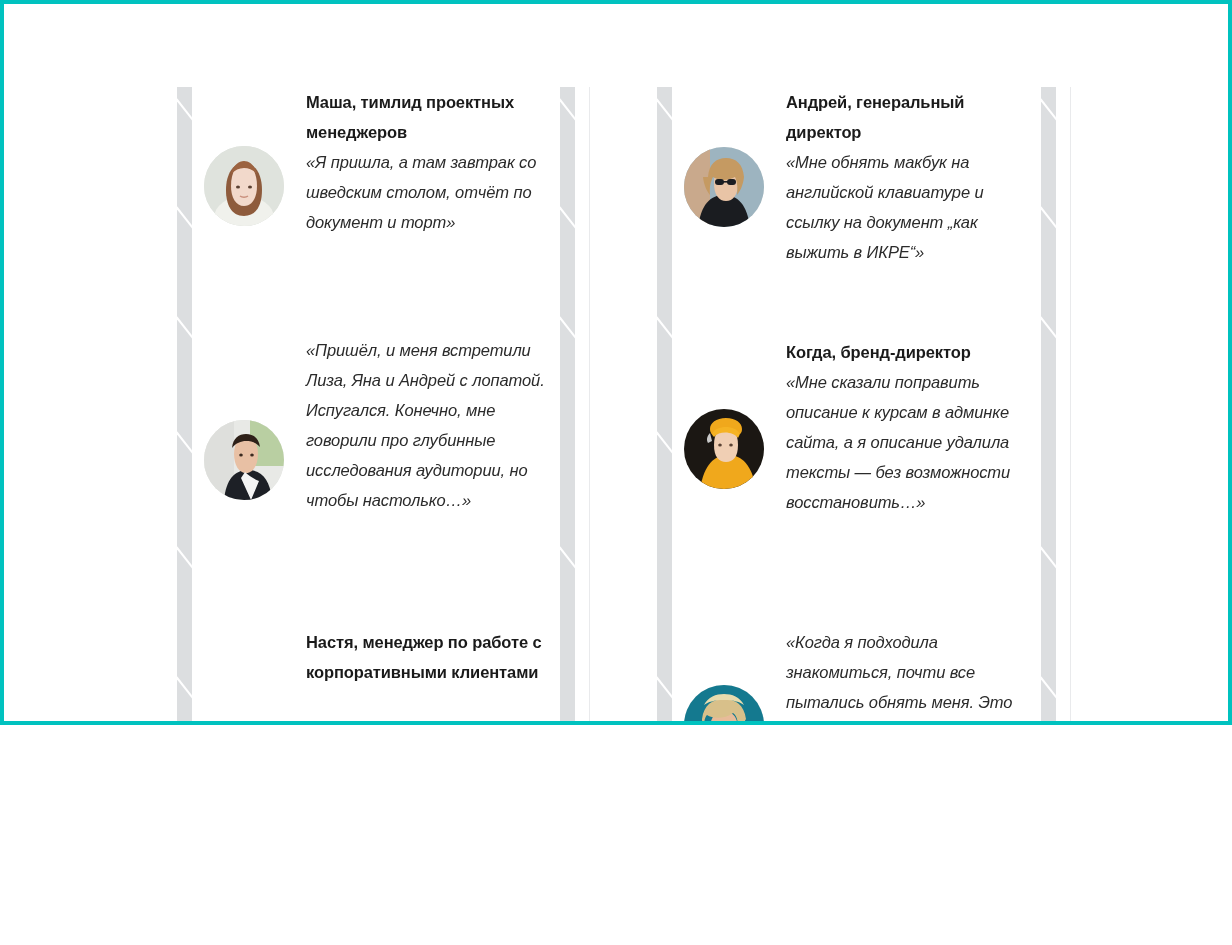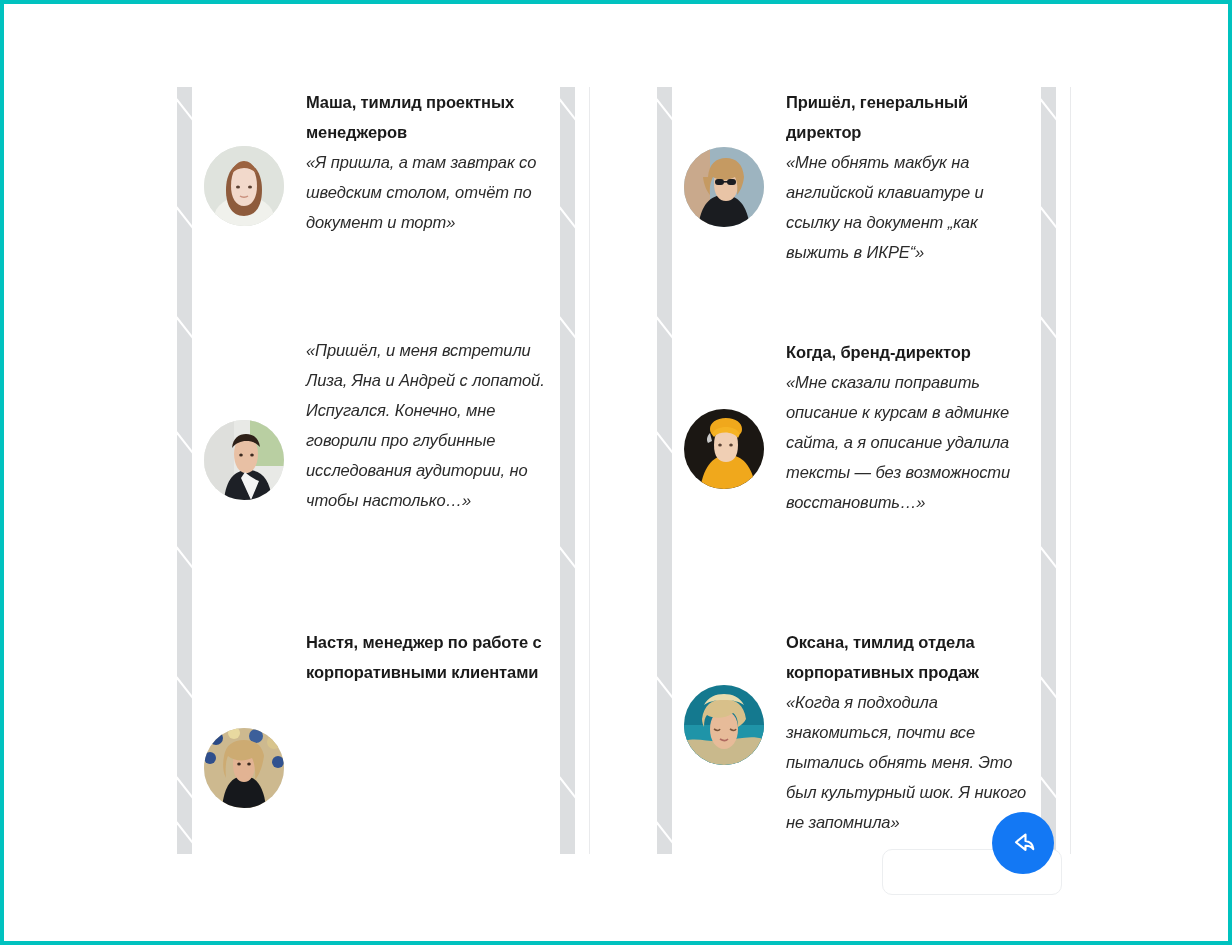--- a/index.html
+++ b/index.html
@@ -8,21 +8,21 @@
     width: 1232px;
     height: 945px;
     background: #ffffff;
     font-family: "Liberation Sans", sans-serif;
   }
 
   .page-frame {
     position: absolute;
     left: 0; top: 0;
     width: 1232px;
-    height: 945px;
+    height: 725px;
     background: #22c55e;
     border: 4px solid #00c2bf;
     overflow: hidden;
   }
 
   .testimonials-viewport {
     position: absolute;
     left: 0; top: 0;
     width: 1224px;
     height: 937px;
@@ -280,21 +280,21 @@
             <rect x="0" y="0" width="26" height="80" fill="#c9a98c"></rect>
             <path d="M14 80c3-22 12-32 26-32s23 10 26 32z" fill="#1a1c20"></path>
             <path d="M30 36c0-12 5-19 12-19s12 7 12 19-5 18-12 18-12-6-12-18z" fill="#e9c4a6"></path>
             <path d="M24 30c1-13 8-19 18-19s17 6 18 19c-1 9-4 14-7 18 1-8 0-14-2-18-7 4-16 4-22 0-2 4-4 10-3 18-3-4-6-9-7-18z" fill="#c59a62"></path>
             <rect x="31" y="32" width="9" height="6" rx="3" fill="#1b1d22"></rect>
             <rect x="43" y="32" width="9" height="6" rx="3" fill="#1b1d22"></rect>
             <rect x="39" y="34" width="5" height="1.6" fill="#1b1d22"></rect>
           </svg>
         </div>
         <div class="t-body">
-          <div class="t-name">Пришёл, генеральный директор</div>
+          <div class="t-name">Андрей, генеральный директор</div>
           <div class="t-quote">«Мне обнять макбук на английской клавиатуре и ссылку на документ „как выжить в ИКРЕ“»</div>
         </div>
       </div>
 
       <div class="testimonial rt2">
         <div class="t-avatar">
           <svg class="av-art" viewBox="0 0 80 80">
             <rect width="80" height="80" fill="#1b1713"></rect>
             <path d="M16 80c4-24 14-34 28-34s24 10 28 34z" fill="#f0a81c"></path>
             <path d="M30 36c0-12 5-18 12-18s12 6 12 18-5 17-12 17-12-5-12-17z" fill="#f0cfb4"></path>
@@ -318,21 +318,20 @@
             <rect x="0" y="40" width="80" height="40" fill="#1f94a8"></rect>
             <path d="M0 56c14-4 26 2 40 0s26-6 40-2v26H0z" fill="#c9b98c"></path>
             <path d="M26 44c0-12 6-18 14-18s14 6 14 18-6 20-14 20-14-8-14-20z" fill="#e7bb99"></path>
             <path d="M18 34c2-14 10-20 22-20s20 6 22 20c-2 4-5 6-8 8 0-8-2-12-5-14-8 6-20 6-26 2-2 2-3 6-3 12-1-2-2-5-2-8z" fill="#d8c08a"></path>
             <path d="M20 20c4-8 12-11 20-11s16 3 20 11c-4-3-10-5-20-5s-16 2-20 5z" fill="#e8dcae"></path>
             <path d="M30 44c3 2 5 2 6 0M46 44c3 2 5 2 6 0" stroke="#7a553c" stroke-width="1.6" fill="none"></path>
             <path d="M36 54c3 2 6 2 8 0" stroke="#b06a60" stroke-width="1.6" fill="none"></path>
           </svg>
         </div>
         <div class="t-body">
-          <div class="t-name">Оксана, тимлид отдела корпоративных продаж</div>
           <div class="t-quote">«Когда я подходила знакомиться, почти все пытались обнять меня. Это был культурный шок. Я никого не запомнила»</div>
         </div>
       </div>
 
     </div>
 
     <div class="ghost-card"></div>
 
     <button class="fab" title="Поделиться">
       <svg width="30" height="28" viewBox="0 0 30 28">

